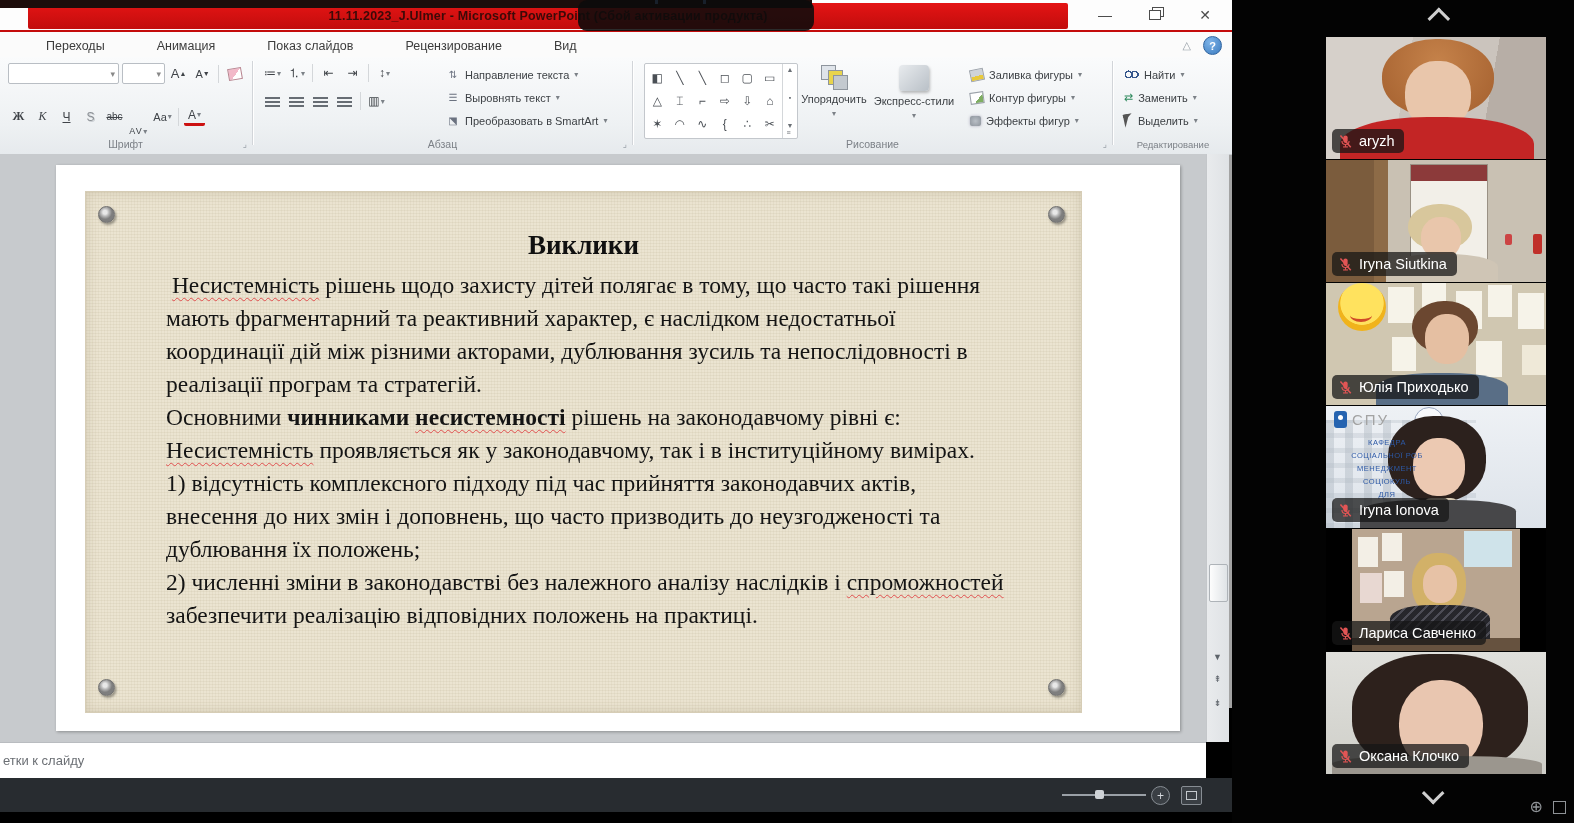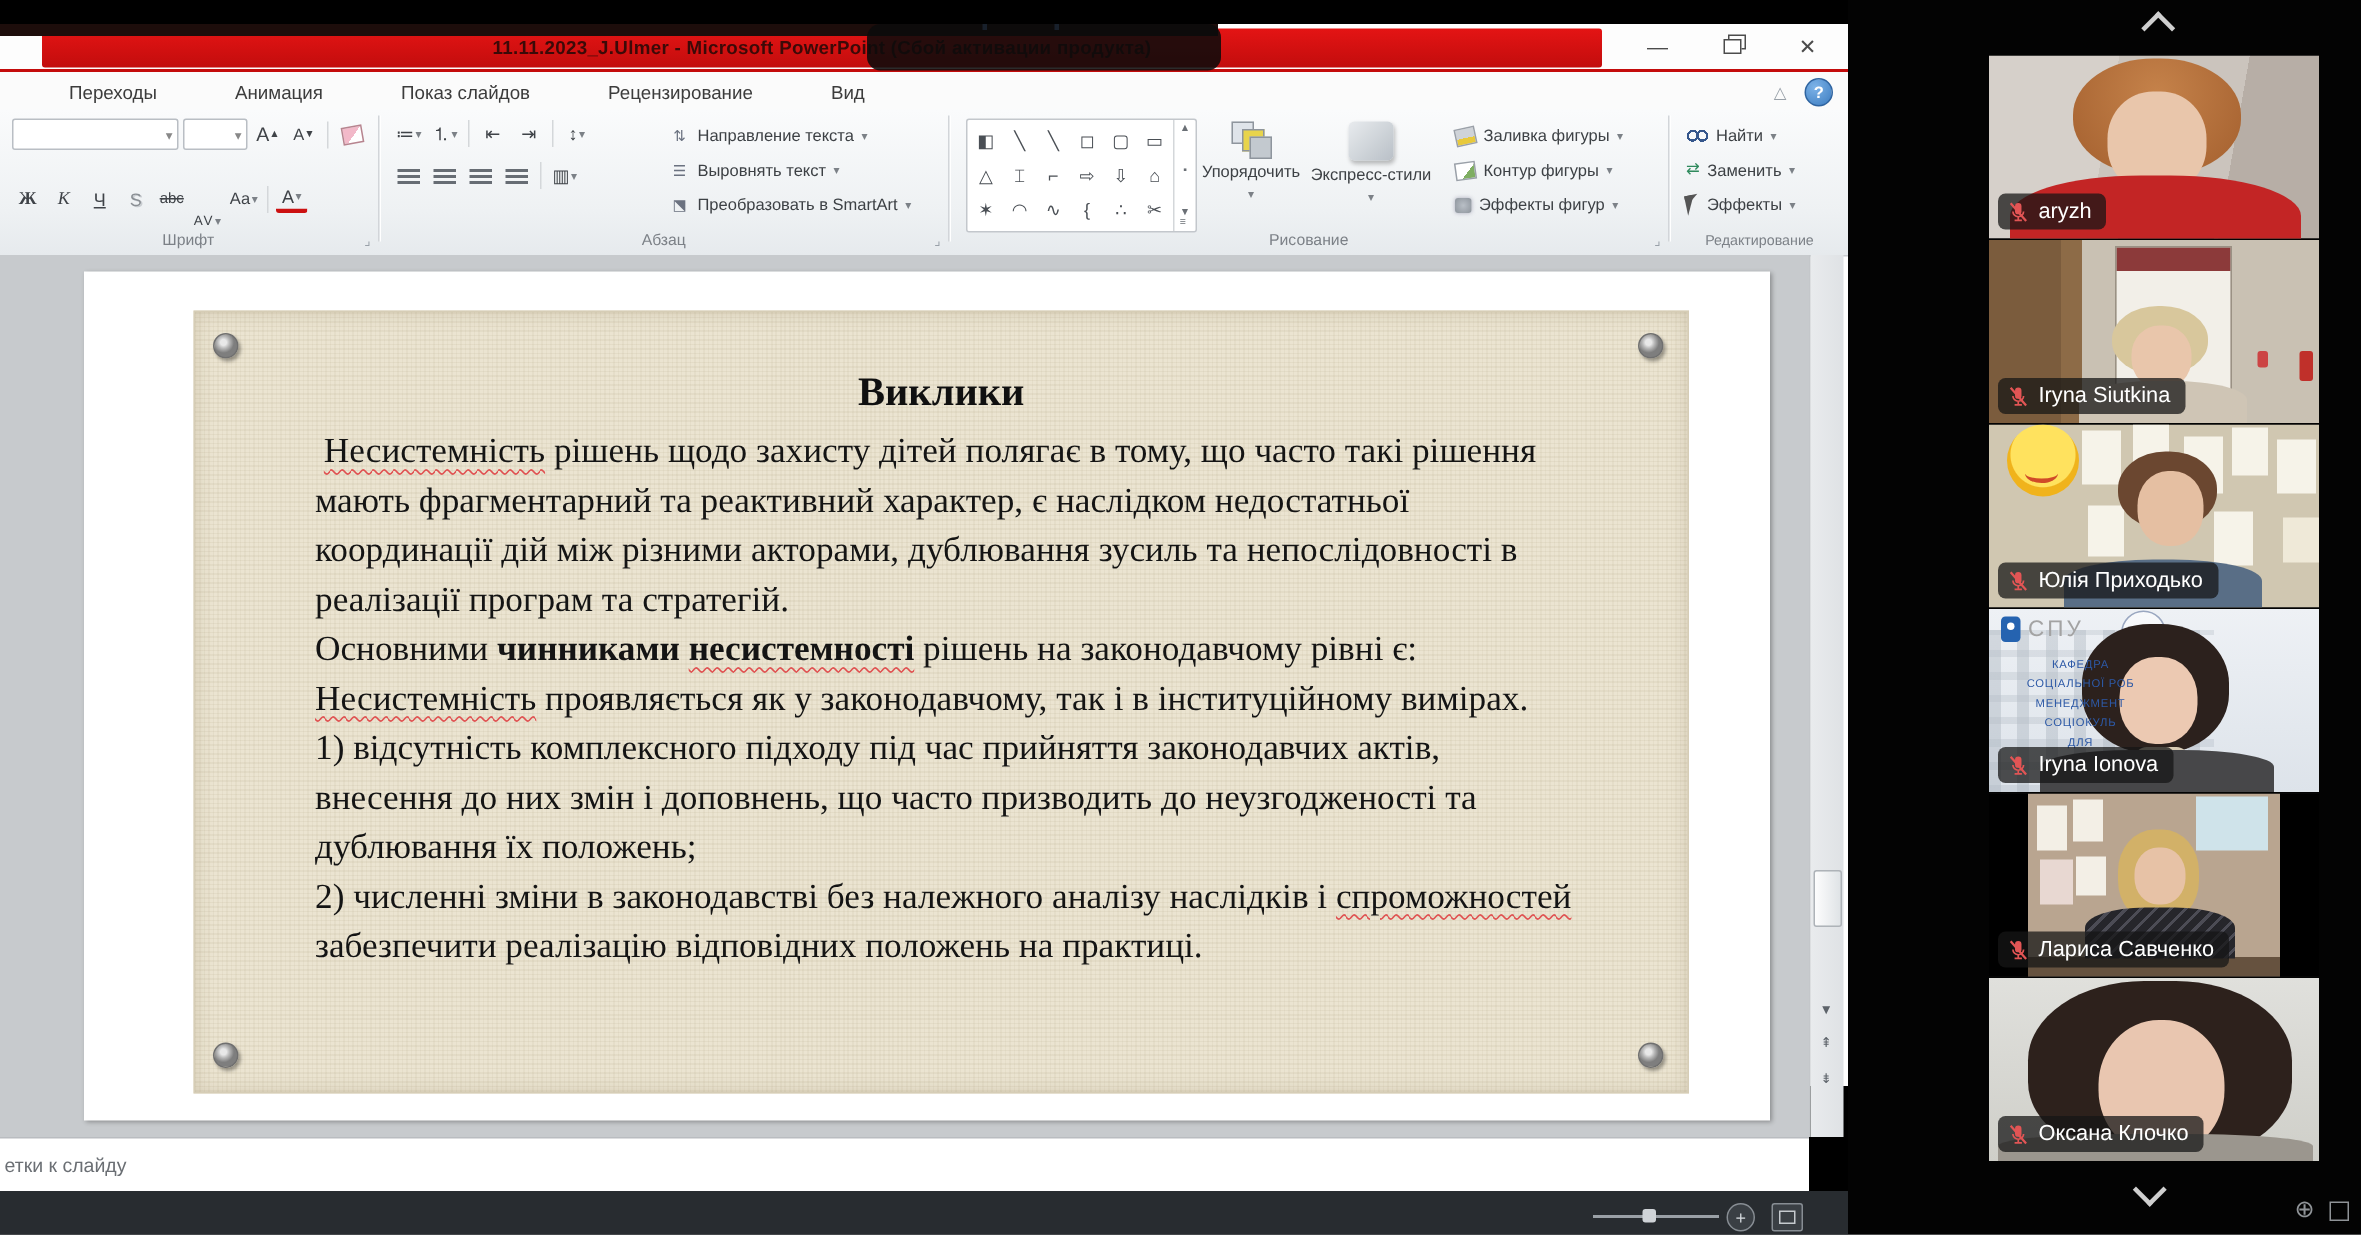--- a/index.html
+++ b/index.html
@@ -1,19 +1,19 @@
 <!DOCTYPE html>
 <html><head>
 <meta charset="utf-8">
 <style>
   html,body{margin:0;padding:0;}
   body{width:1574px;height:823px;background:#000;position:relative;overflow:hidden;
        font-family:"Liberation Sans",sans-serif;-webkit-font-smoothing:antialiased;}
   
-  .ppt{position:absolute;left:0;top:16px;width:1232px;height:708px;background:#ffffff;}
+  .ppt{position:absolute;left:0;top:0;width:1232px;height:708px;background:#a3a3a3;}
   .titlebar{position:absolute;left:0;top:0;width:1232px;height:30px;background:#fdfdfd;}
   .titlebar-red{position:absolute;left:28px;top:3px;width:1040px;height:26px;border-radius:2px;
     background:linear-gradient(#e41414,#c20d0d);display:flex;align-items:center;justify-content:center;}
   .titlebar-title{font-size:12.5px;color:#3c0a08;font-weight:bold;letter-spacing:.2px;white-space:nowrap;}
   .top-strip{position:absolute;left:0;top:0;width:812px;height:8px;background:#1d0d0b;z-index:6;}
   .top-strip .tick{position:absolute;top:0;width:3px;height:4px;background:#6fa8ff;}
   .share-overlay{position:absolute;left:578px;top:0;width:236px;height:31px;border-radius:9px;
     background:rgba(12,12,12,0.87);z-index:7;}
   .win-controls{position:absolute;right:14px;top:6px;display:flex;gap:24px;z-index:8;}
   .wc{width:26px;height:18px;display:flex;align-items:center;justify-content:center;color:#4c4c4c;
@@ -86,21 +86,21 @@
   .ic-replace{font-size:11px;color:#2f8a5d;line-height:1;}
   .ic-select{width:0;height:0;border-left:5px solid #555;border-right:4px solid transparent;
     border-bottom:10px solid transparent;border-top:3px solid #555;transform:rotate(-12deg);}
   
   .slide-region{position:absolute;left:0;top:154px;width:1206px;height:588px;background:#c7cacd;}
   .slide{position:absolute;left:56px;top:11px;width:1124px;height:566px;background:#fff;
     box-shadow:1px 1px 3px rgba(0,0,0,.3);}
   .pinboard{position:absolute;left:29px;top:26px;width:995px;height:520px;background-color:#ebe4d1;
     background-image:repeating-linear-gradient(0deg,rgba(175,163,130,.13) 0 1px,transparent 1px 3px),
       repeating-linear-gradient(90deg,rgba(175,163,130,.10) 0 1px,transparent 1px 3px);
-    border:1px solid #d6cdb6;box-shadow:inset 0 0 12px rgba(140,125,90,.25);margin-left:44px;}
+    border:1px solid #d6cdb6;box-shadow:inset 0 0 12px rgba(140,125,90,.25);}
   .pin{position:absolute;width:15px;height:15px;border-radius:50%;
     background:radial-gradient(circle at 40% 35%,#e8e8e8 0 2px,#b9b9b9 4px,#7e7e7e 7px);
     border:1px solid #6f6f6f;box-shadow:1.5px 2px 2.5px rgba(0,0,0,.35);}
   .pin.tl{left:12px;top:14px;} .pin.tr{right:16px;top:14px;}
   .pin.bl{left:12px;bottom:16px;} .pin.br{right:16px;bottom:16px;}
   .slide-title{margin-top:38px;text-align:center;font-family:"Liberation Serif",serif;
     font-weight:bold;font-size:27px;color:#101010;}
   .slide-body{margin:8px 70px 0 80px;font-family:"Liberation Serif",serif;font-size:23.5px;
     line-height:33px;color:#141414;}
   .para{margin:0;}
@@ -412,21 +412,21 @@
             <span>Найти</span>
             <span class="caret">▾</span>
           </div>
           <div class="stackbtn">
             <span class="ic-replace">⇄</span>
             <span>Заменить</span>
             <span class="caret">▾</span>
           </div>
           <div class="stackbtn">
             <span class="ic-select"></span>
-            <span>Эффекты</span>
+            <span>Выделить</span>
             <span class="caret">▾</span>
           </div>
         </div>
       <div class="grp-label" style="font-size:9.5px">Редактирование</div>
     </div>
   </div>
 
   <div class="slide-region">
     <div class="slide">
       <div class="pinboard">

